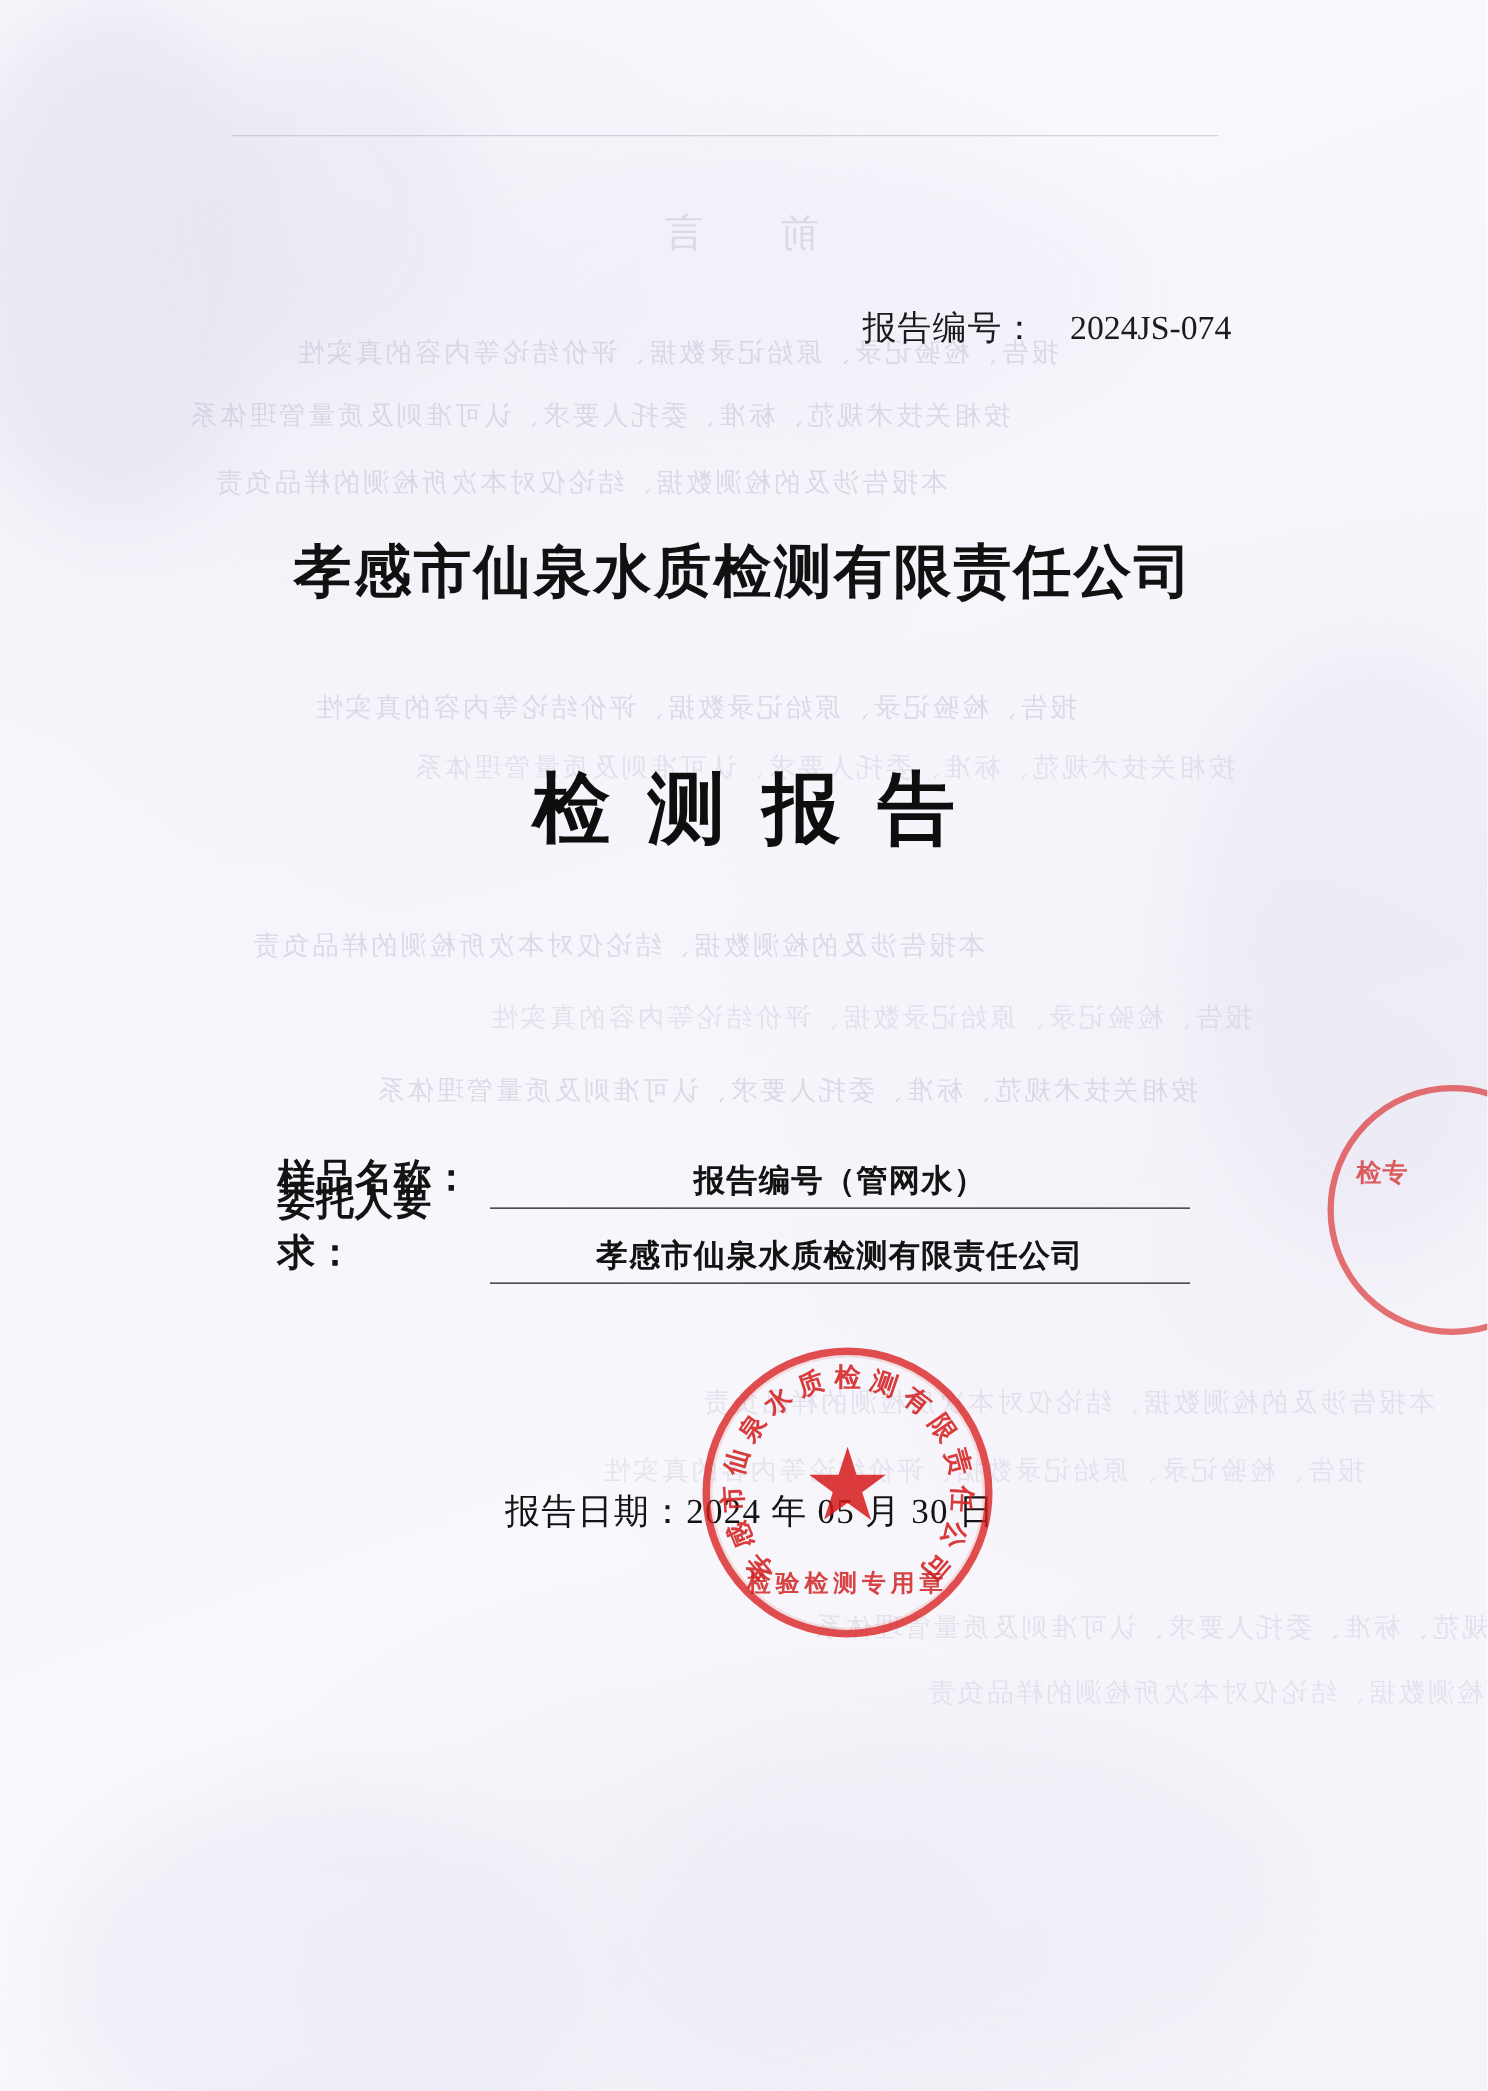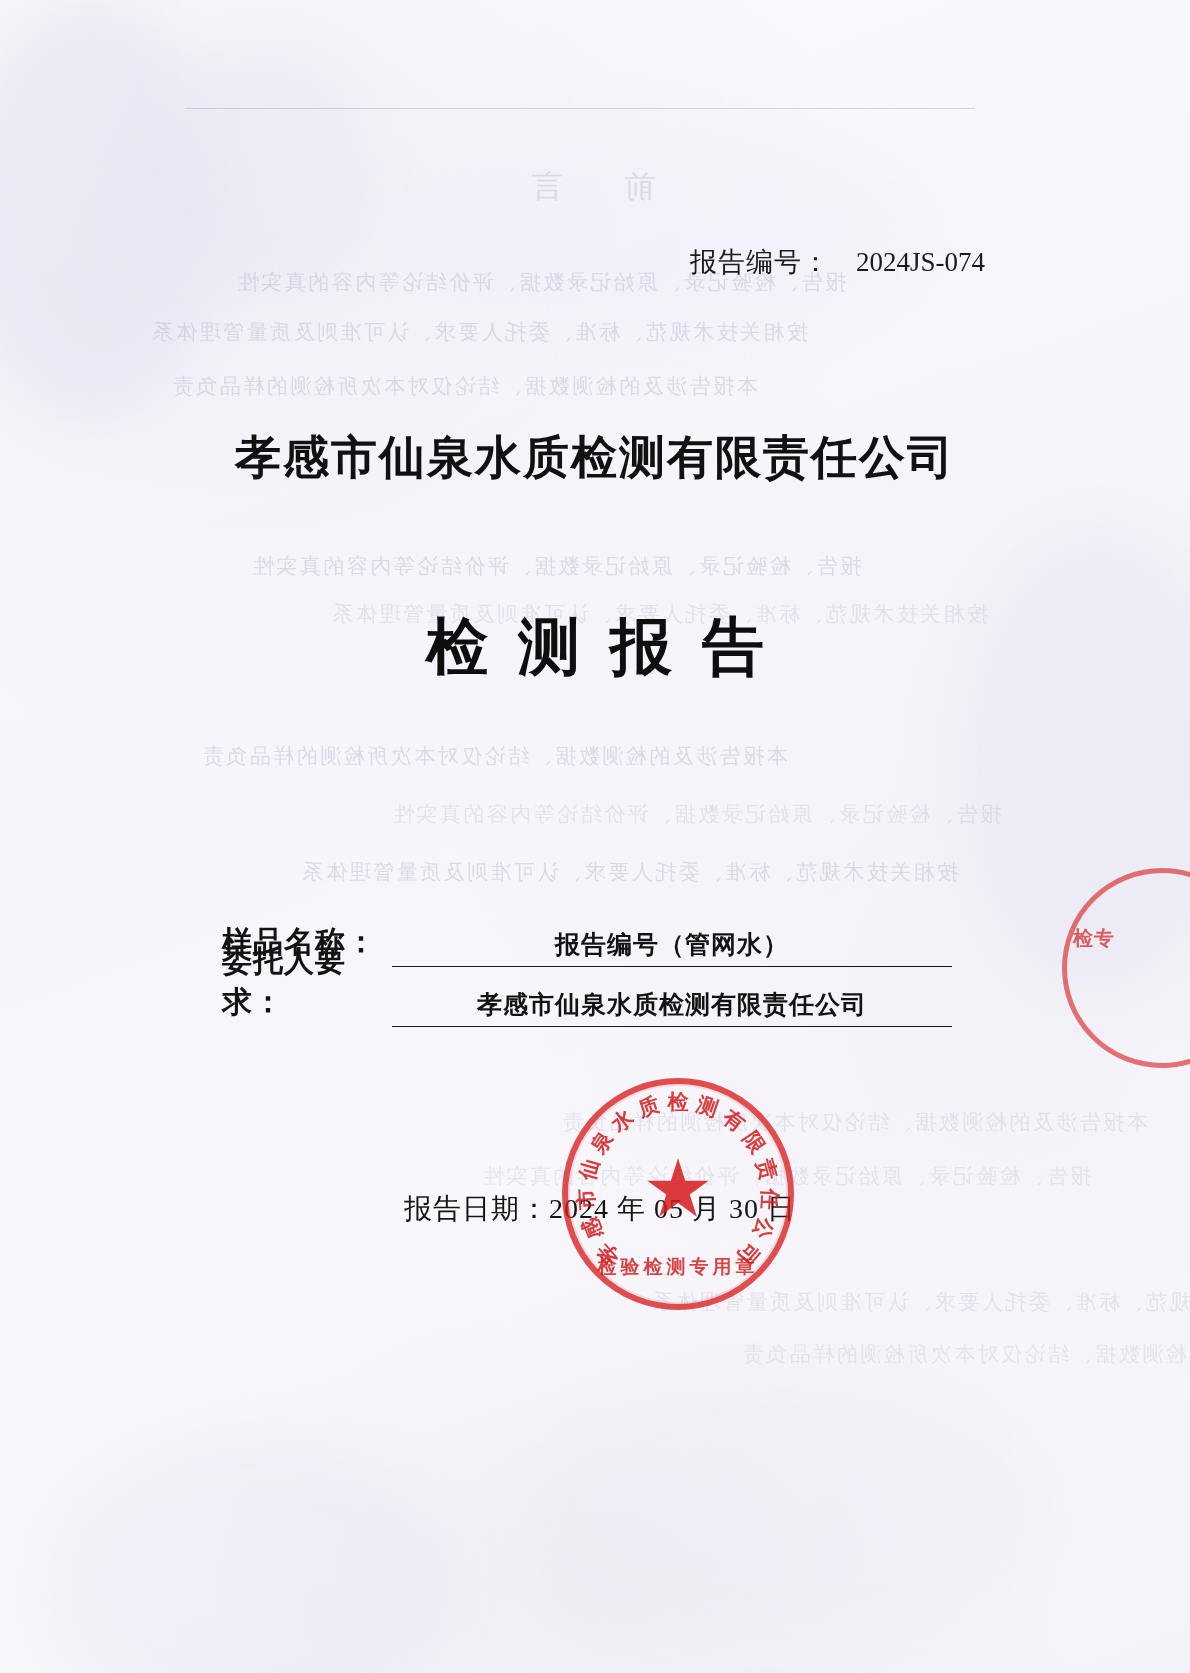--- a/index.html
+++ b/index.html
@@ -209,21 +209,21 @@
     right: -72px;
     top: 868px;
     width: 190px;
     height: 190px;
     border: 5px solid rgba(216,30,30,.62);
     border-radius: 50%;
     pointer-events: none;
   }
   .seal-edge .edge-chars {
     position: absolute;
-    left: 6px;
+    left: 18px;
     top: 48px;
     color: rgba(210,30,30,.7);
     font-family: "DejaVu Sans", sans-serif;
     font-weight: 700;
     font-size: 20px;
     line-height: 34px;
     letter-spacing: 1px;
   }
 </style>
 </head>

